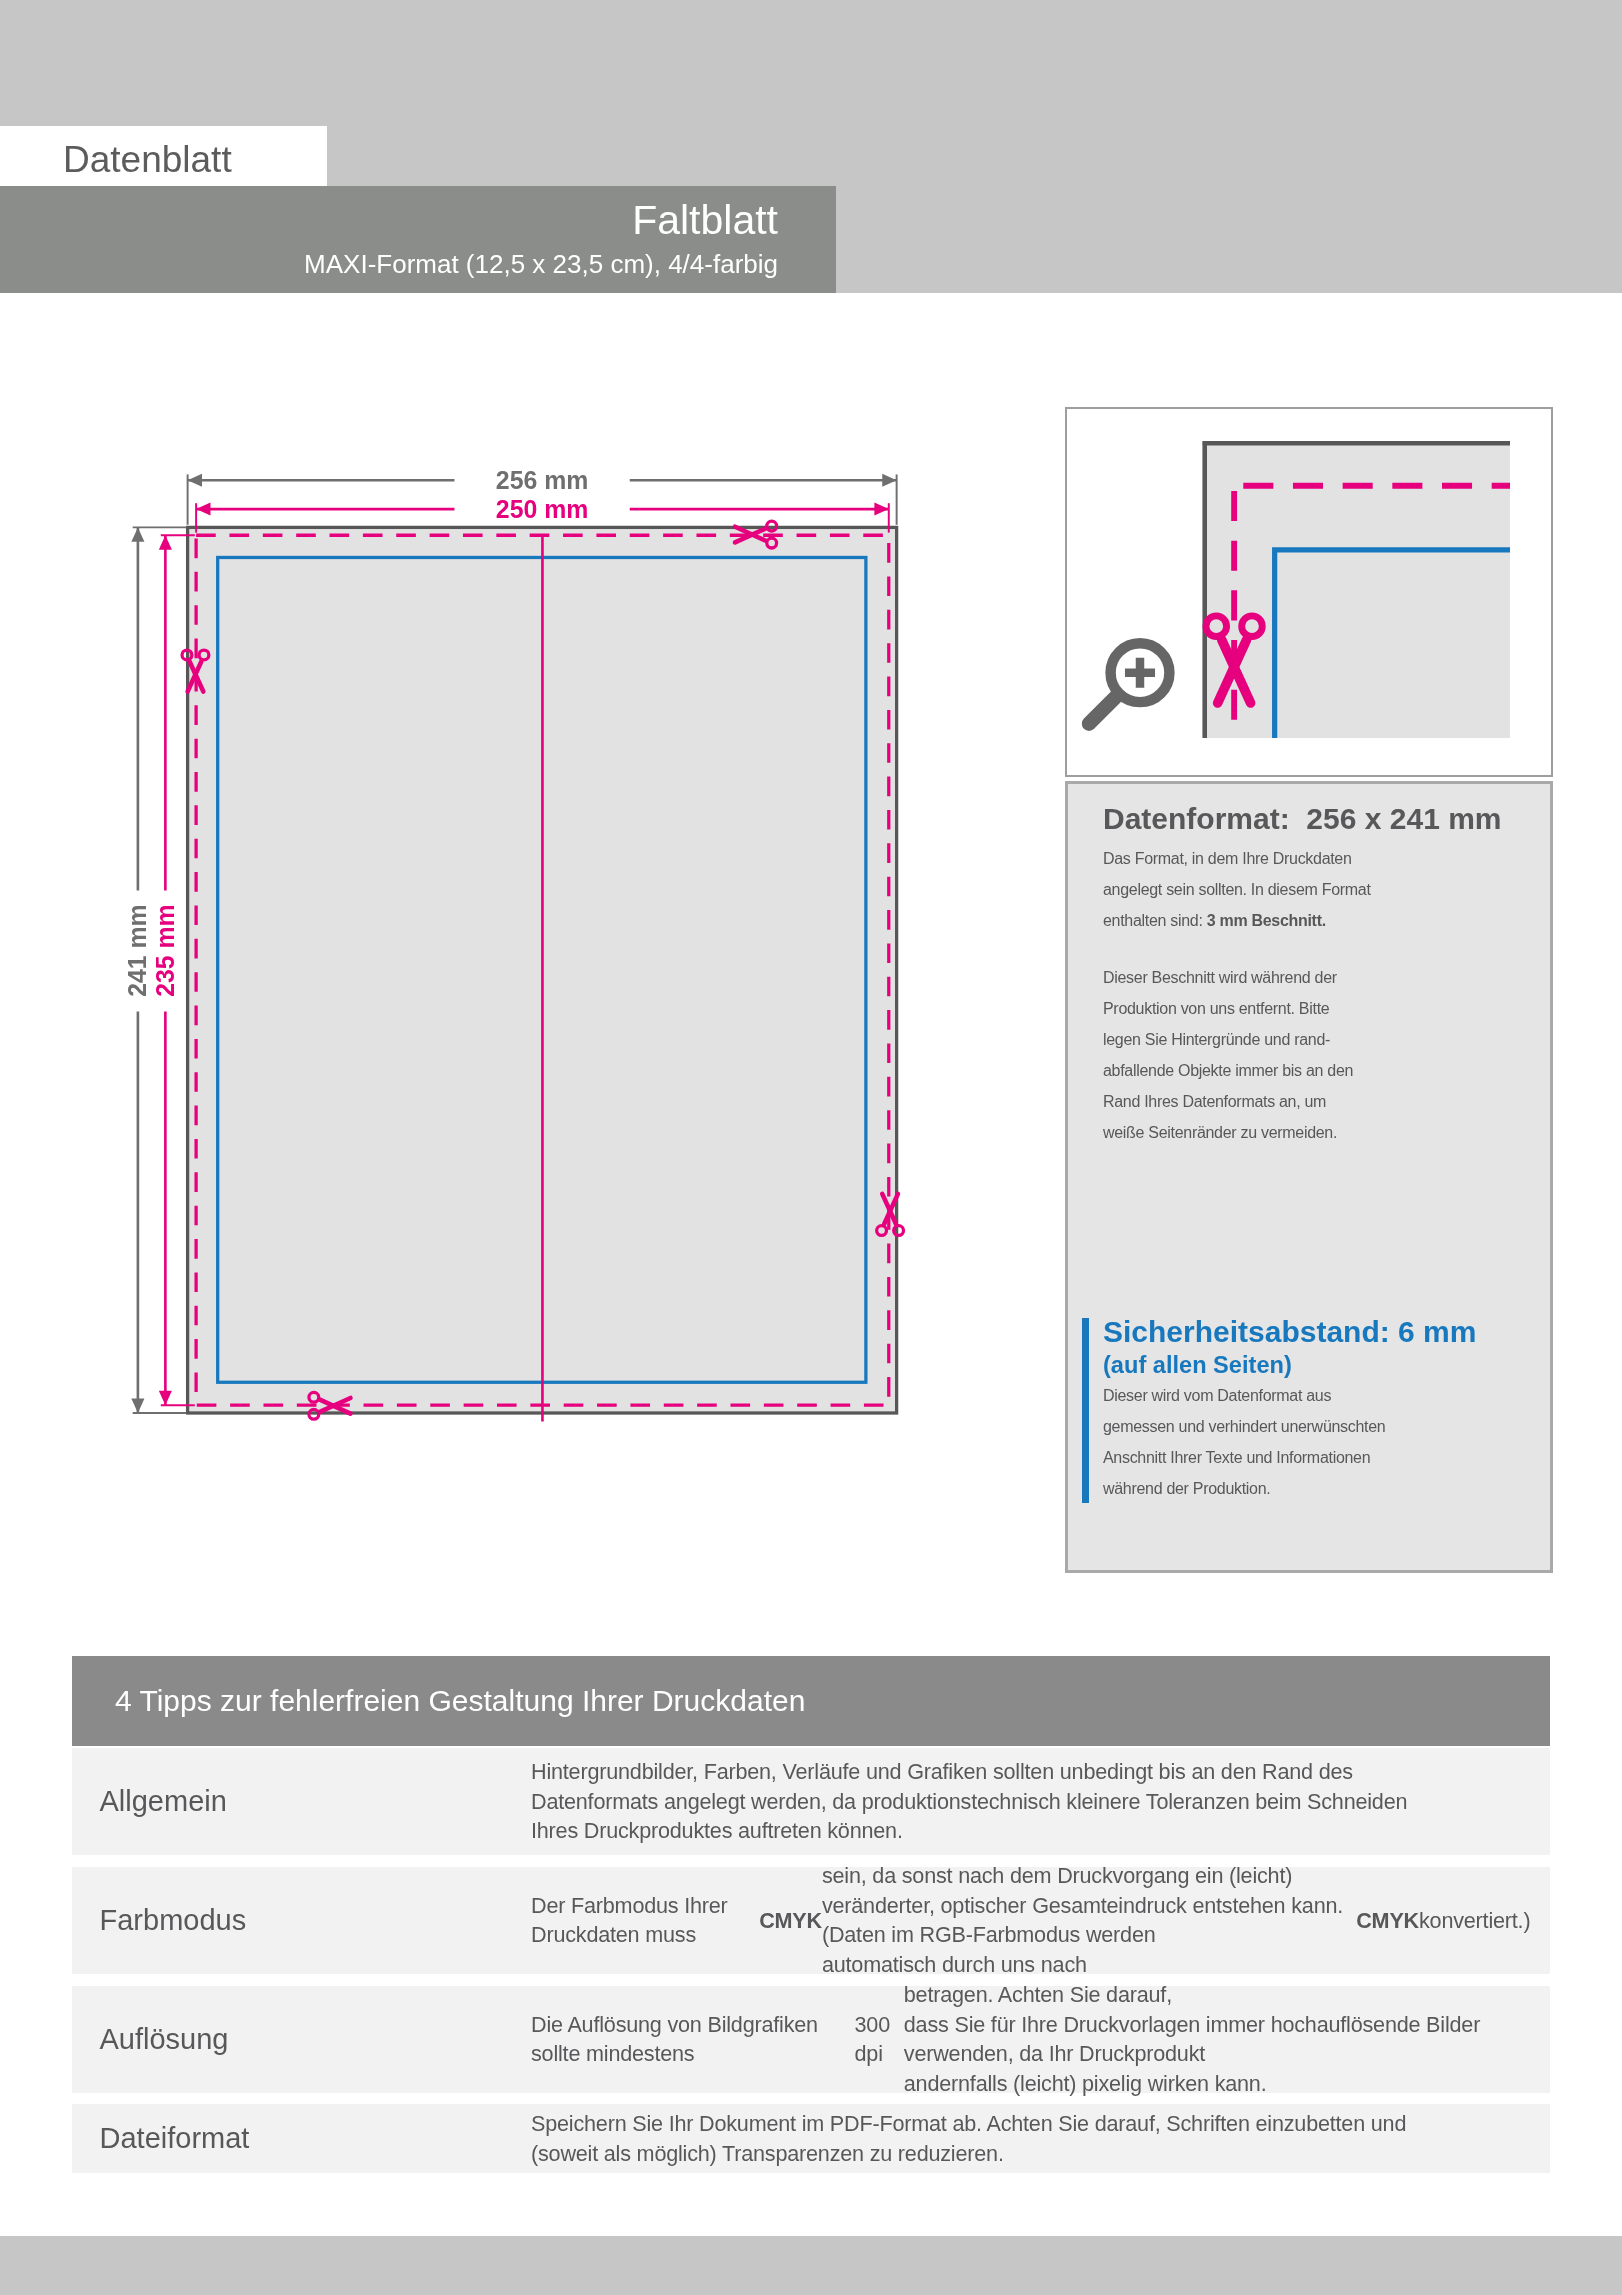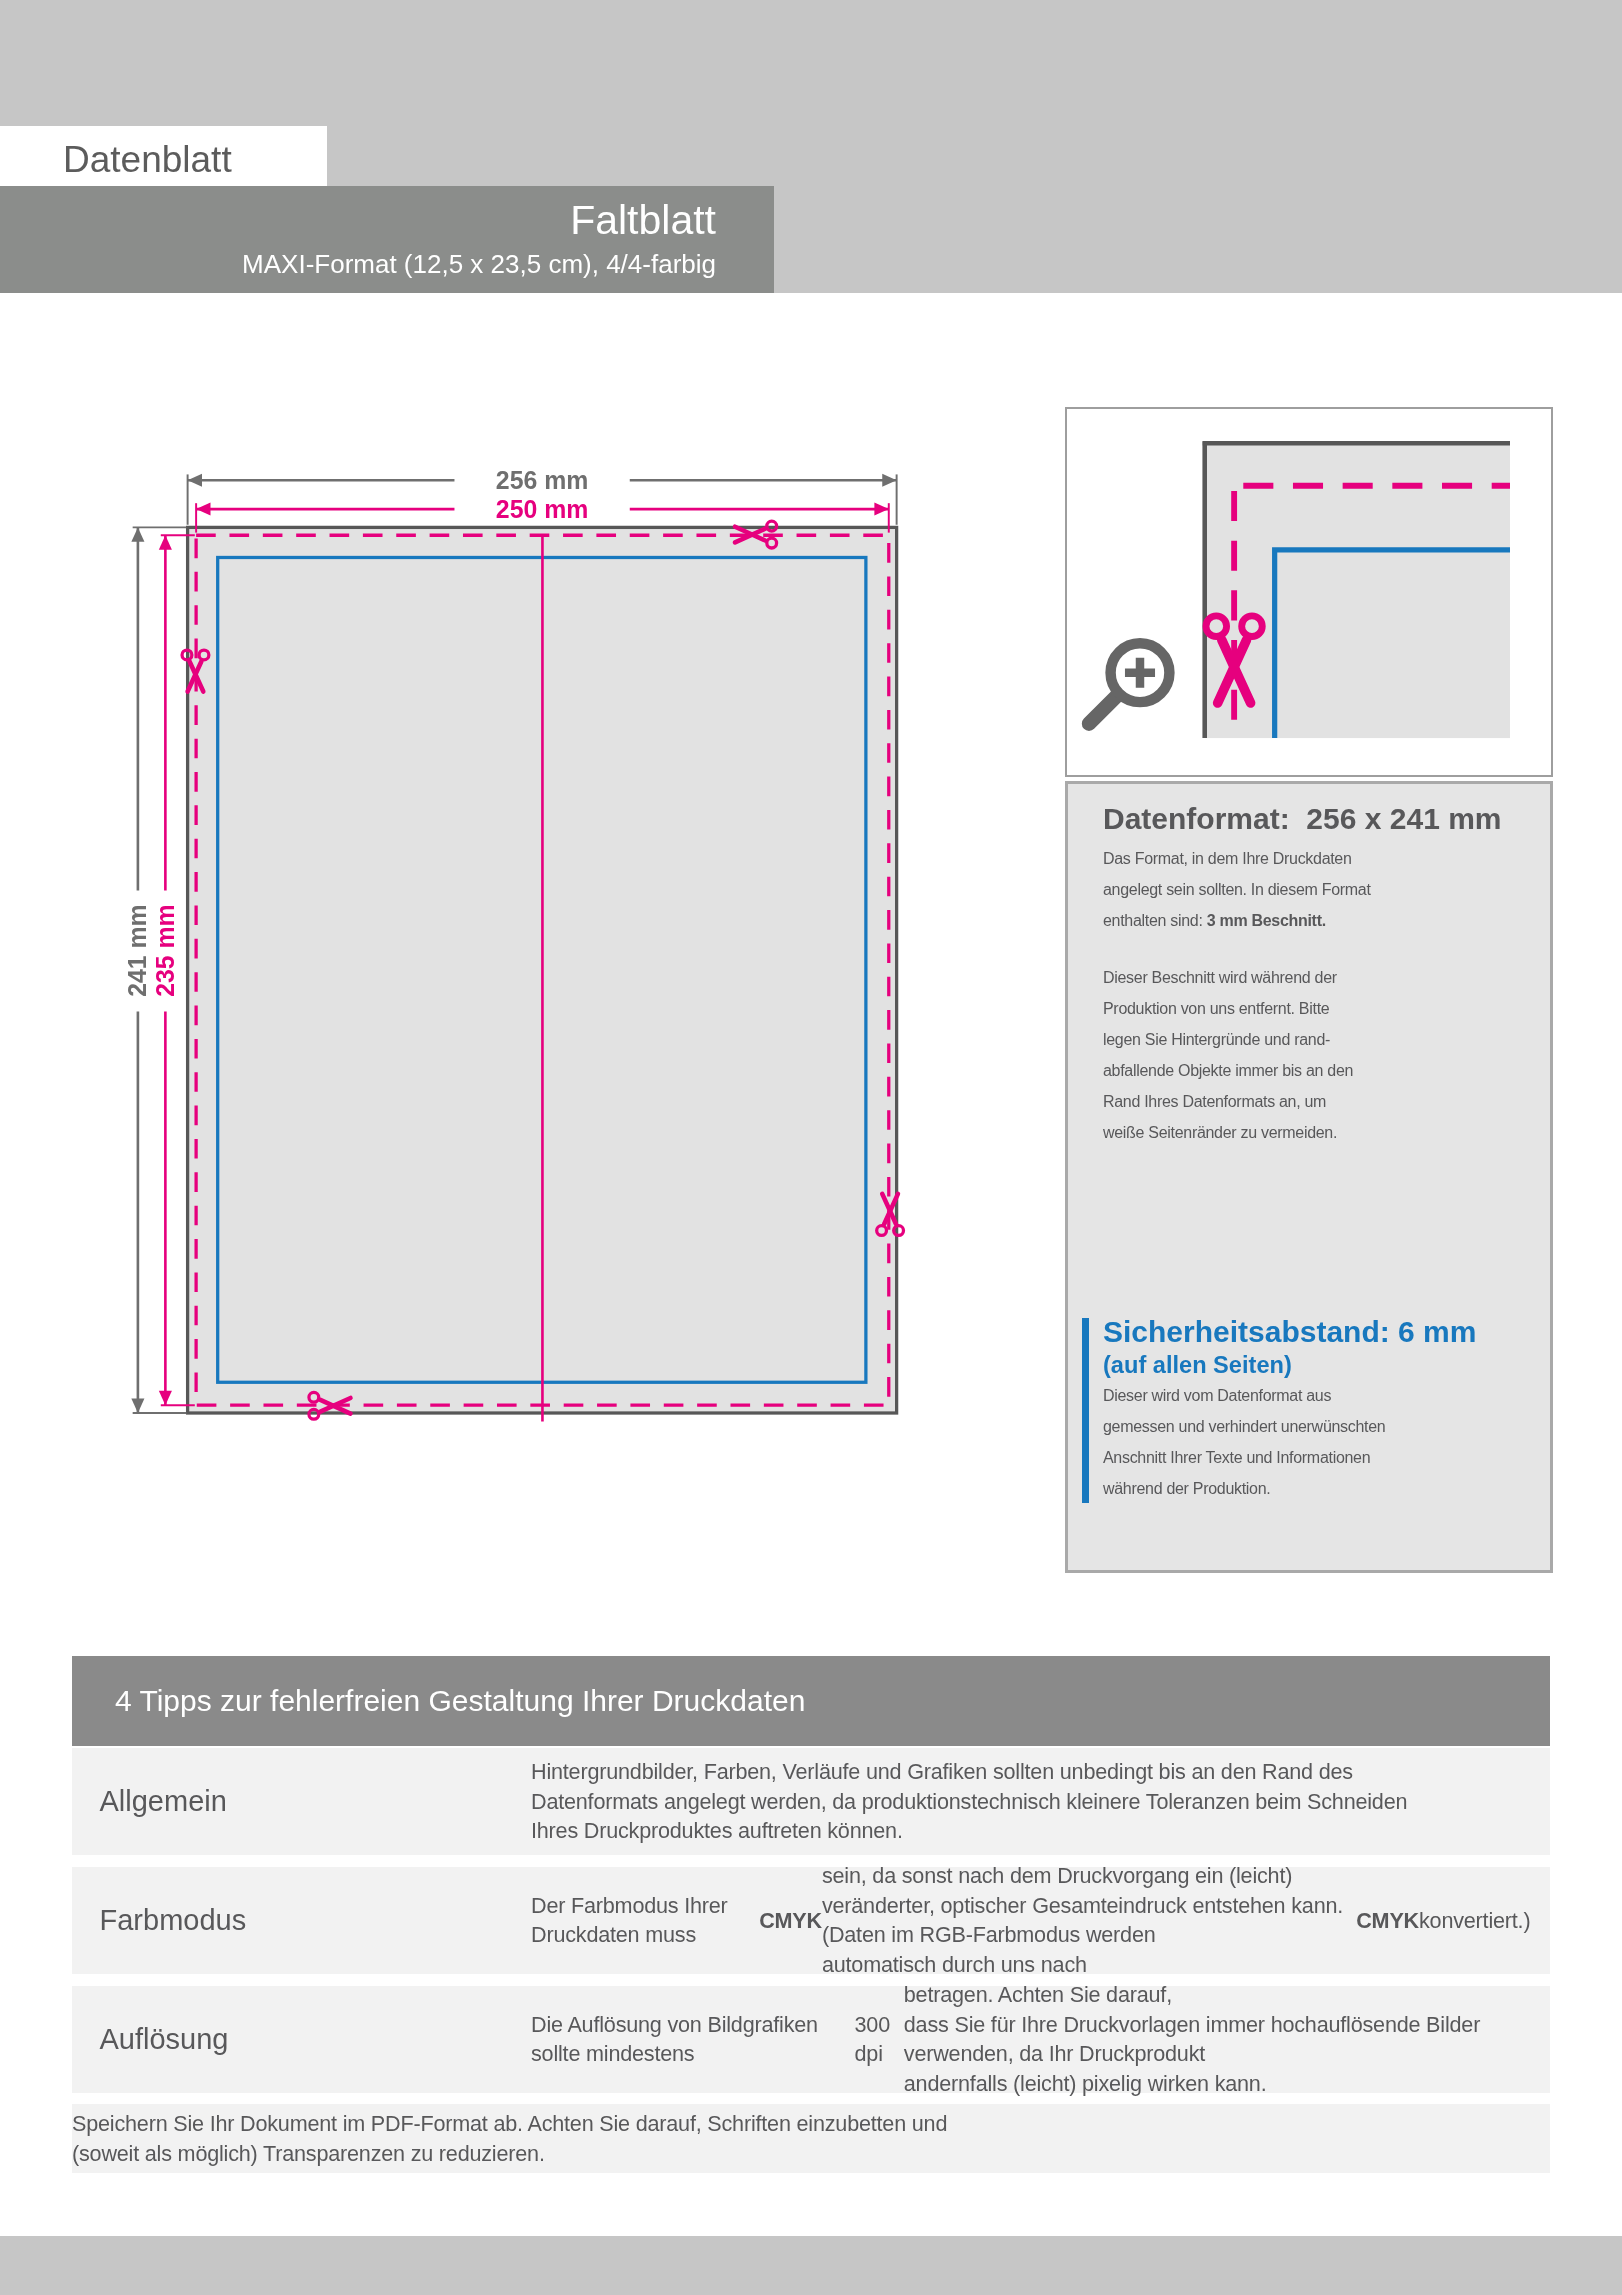--- a/index.html
+++ b/index.html
@@ -5,21 +5,21 @@
   html,body{margin:0;padding:0;}
   body{
     width:1623px;height:2295px;position:relative;background:#ffffff;
     font-family:"Liberation Sans", sans-serif;color:#58585a;overflow:hidden;
   }
   
   .top-band{position:absolute;left:0;top:0;width:1623px;height:293px;background:#c6c6c6;}
   .title-box{position:absolute;left:0;top:126px;width:327px;height:68px;background:#ffffff;
     display:flex;align-items:center;padding-left:63px;box-sizing:border-box;
     font-size:37px;color:#5c5c5c;}
-  .product-banner{position:absolute;left:0;top:186px;width:774px;height:107px;background:#8b8d8b;
+  .product-banner{position:absolute;left:0;top:186px;width:836px;height:107px;background:#8b8d8b;
     display:flex;flex-direction:column;justify-content:center;align-items:flex-end;
     padding-right:58px;box-sizing:border-box;color:#ffffff;}
   .product-banner .p-title{font-size:41px;line-height:1.05;}
   .product-banner .p-sub{font-size:26px;margin-top:6.5px;}
   
   .diagram-svg{position:absolute;left:98px;top:452px;width:883px;height:988px;}
   
   .detail-box{position:absolute;left:1065px;top:407px;width:488px;height:370px;background:#ffffff;
     border:2.6px solid #9e9e9e;box-sizing:border-box;}
   .detail-svg{position:absolute;left:-2.6px;top:-2.6px;width:488px;height:370px;}
@@ -204,19 +204,20 @@
 veränderter, optischer Gesamteindruck entstehen kann. (Daten im RGB-Farbmodus werden
 automatisch durch uns nach </span><span style="font-weight: bold;">CMYK</span><span> konvertiert.)</span></div>
   </div>
   <div class="tip-row h3">
     <div class="tip-label">Auflösung</div>
     <div class="tip-text"><span>Die Auflösung von Bildgrafiken sollte mindestens </span><span style="font-weight: normal;">300 dpi</span><span> betragen. Achten Sie darauf,
 dass Sie für Ihre Druckvorlagen immer hochauflösende Bilder verwenden, da Ihr Druckprodukt
 andernfalls (leicht) pixelig wirken kann.</span></div>
   </div>
   <div class="tip-row h2">
+    <div class="tip-label">Dateiformat</div>
     <div class="tip-text"><span>Speichern Sie Ihr Dokument im PDF-Format ab. Achten Sie darauf, Schriften einzubetten und
 (soweit als möglich) Transparenzen zu reduzieren.</span></div>
   </div>
 </div>
 
 <div class="footer-band"></div>
 
 
 </body></html>

